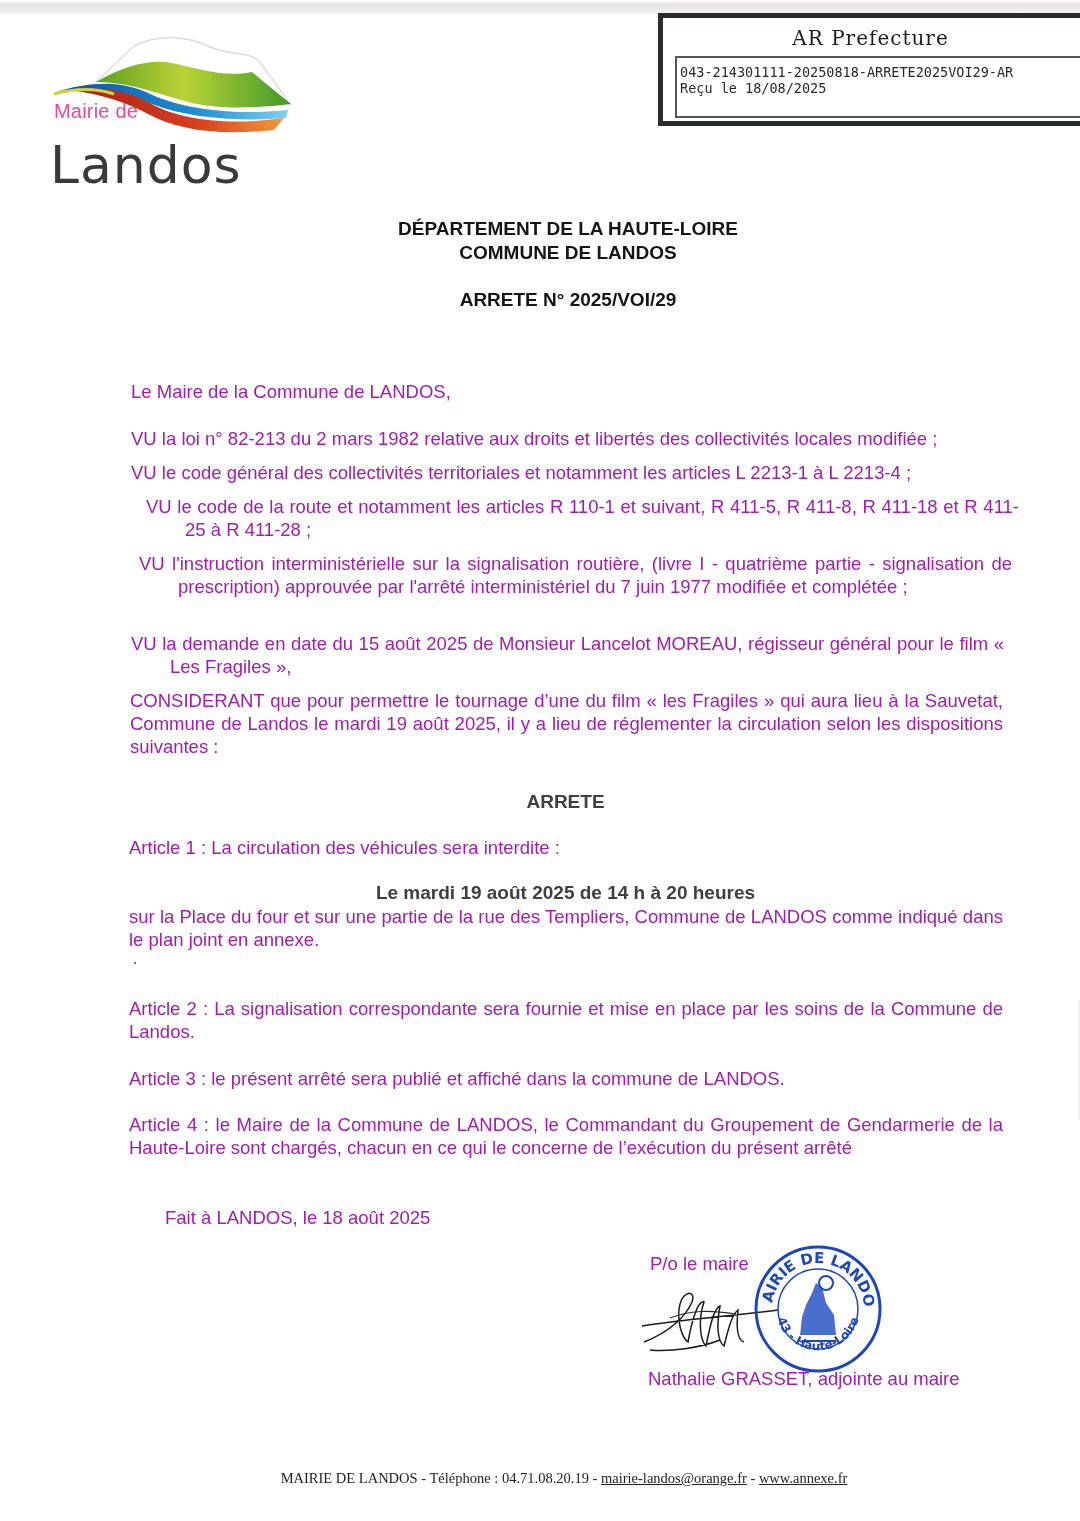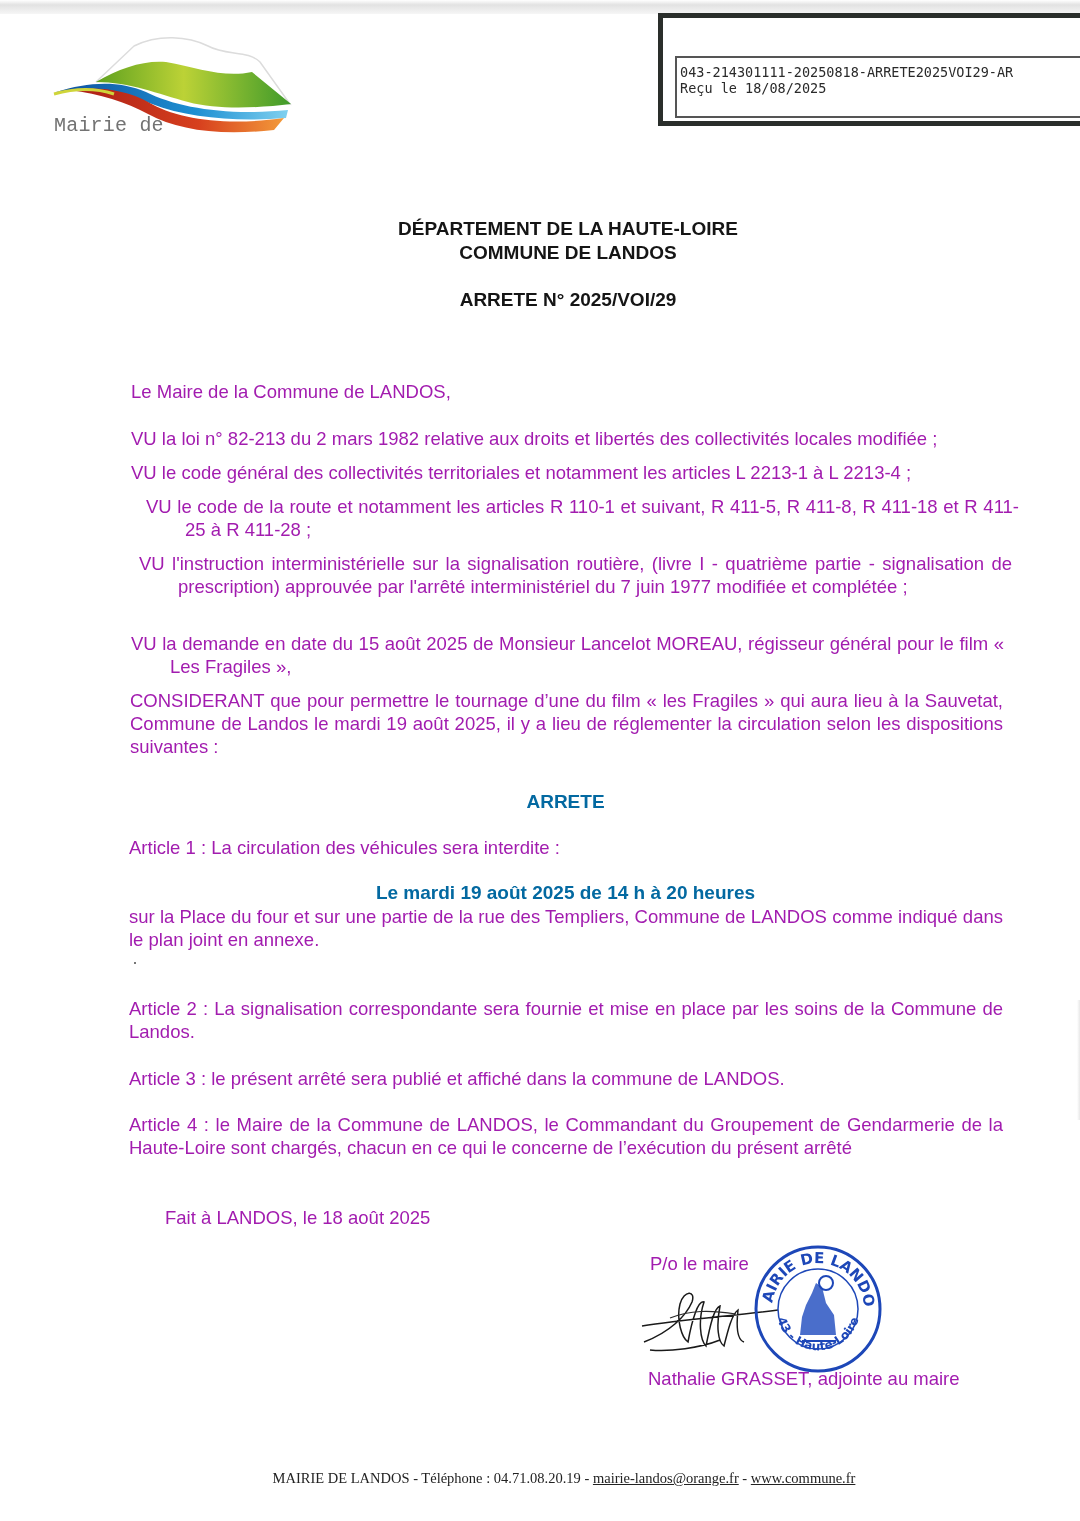--- a/index.html
+++ b/index.html
@@ -4,22 +4,22 @@
   <style>
     * { box-sizing: border-box; margin: 0; padding: 0; }
     html, body { width: 1080px; height: 1521px; background: #ffffff; overflow: hidden; }
     body { position: relative; font-family: "Liberation Sans", sans-serif; color: #141414; }
     .top-shade { position: absolute; left: 0; top: 0; width: 1080px; height: 14px;
       background: linear-gradient(#ffffff 0%, #e2e2e2 35%, #f6f6f6 100%); }
 
     
     .logo { position: absolute; left: 48px; top: 32px; width: 260px; height: 165px; }
     .logo svg { position: absolute; left: 0; top: 0; }
-    .logo-mairie { position: absolute; left: 6px; top: 82px; font-family: Liberation Mono, monospace;
-      font-size: 20px; color: #737373; letter-spacing: 0.2px; }
+    .logo-mairie { position: absolute; left: 6px; top: 68px; font-family: Liberation Sans, sans-serif;
+      font-size: 20px; color: #ec4899; letter-spacing: 0.2px; }
     .logo-landos { position: absolute; left: 2px; top: 103px; font-family: "DejaVu Sans", sans-serif;
       font-size: 52px; color: #3a3a3a; letter-spacing: 1px; font-weight: normal; }
 
     
     .ar-box { position: absolute; left: 658px; top: 13px; width: 430px; height: 113px;
       border: 5px solid #2a2e2b; background: #fff; border-right: none; }
     .ar-title { position: absolute; left: 0; top: 8px; width: 415px; text-align: center;
       font-family: "DejaVu Serif", serif; font-size: 20px; color: #1d1d1d; letter-spacing: 1px; }
     .ar-inner { position: absolute; left: 12px; top: 38px; width: 415px; height: 62px;
       border: 2px solid #555; border-right: none; padding: 6px 0 0 3px;
@@ -29,21 +29,21 @@
     
     .head { position: absolute; left: 0; width: 1136px; text-align: center; font-weight: bold;
       font-size: 19px; color: #151515; }
 
     .p { position: absolute; font-size: 18.5px; line-height: 23px; color: #a21caf; }
     .just { text-align: justify; text-align-last: left; }
     .b { font-weight: normal; }
     .hang { padding-left: 39px; text-indent: -39px; }
 
     .center-b { position: absolute; left: 128px; width: 875px; text-align: center; font-weight: bold;
-      font-size: 19px; color: #0369a1; }
+      font-size: 19px; color: #404040; }
 
     .dot { position: absolute; left: 134px; top: 962px; width: 2px; height: 2px; background: #777; }
     .stamp { position: absolute; left: 752px; top: 1243px; width: 132px; height: 132px; }
     .signature { position: absolute; left: 640px; top: 1280px; width: 140px; height: 75px; }
 
     .footer { position: absolute; left: 0; top: 1470px; width: 1128px; text-align: center;
       font-family: "Liberation Serif", serif; font-size: 14.5px; color: #222; }
     .footer .u { text-decoration: underline; }
     .right-edge { position: absolute; right: 0; top: 1000px; width: 3px; height: 120px;
       background: linear-gradient(90deg, #fff, #e8e8e8); }
@@ -72,23 +72,25 @@
           <stop offset="1" stop-color="#f39a3a"></stop>
       </linearGradient>
     </defs>
     <path d="M86 14 C110 2,140 4,160 14 C178 24,200 18,212 30 L242 72 C200 62,150 54,112 46 C90 40,70 44,48 50 Z" fill="#ffffff" stroke="#dcdcdc" stroke-width="1.5"></path>
     <path d="M48 50 C72 36,96 28,118 30 C150 36,176 46,204 40 L243 72 C210 76,170 78,140 70 C110 62,82 50,48 50 Z" fill="url(#gG)"></path>
     <path d="M8 60 C40 50,70 48,98 60 C130 76,180 84,240 78 L238 86 C190 90,140 86,104 72 C74 60,44 56,8 60 Z" fill="url(#gB)"></path>
     <path d="M22 58 C52 54,78 58,100 70 C130 88,180 94,236 86 L226 98 C170 104,130 98,100 82 C78 70,52 62,22 58 Z" fill="url(#gR)"></path>
     <path d="M6 62 C28 56,48 56,66 62" fill="none" stroke="#cfd53a" stroke-width="3"></path>
   </svg>
   <div class="logo-mairie">Mairie de</div>
+  <div class="logo-landos">Landos</div>
 </div>
 
 <div class="ar-box">
+  <div class="ar-title">AR Prefecture</div>
   <div class="ar-inner">
     <div>043-214301111-20250818-ARRETE2025VOI29-AR</div>
     <div>Reçu le 18/08/2025</div>
   </div>
 </div>
 
 <div class="head" style="top:218px;">DÉPARTEMENT DE LA HAUTE-LOIRE</div>
 <div class="head" style="top:242px;">COMMUNE DE LANDOS</div>
 <div class="head" style="top:289px;">ARRETE N° 2025/VOI/29</div>
 
@@ -135,16 +137,16 @@
     <textPath href="#arcBot" startOffset="50%" text-anchor="middle">43 - Haute-Loire</textPath>
   </text>
   <path d="M48 92 L84 92 L82 72 L74 60 L70 44 L64 40 L60 50 L54 62 L50 74 Z" fill="#2a55c2" opacity="0.85"></path>
   <circle cx="74" cy="40" r="7" fill="none" stroke="#1d47b8" stroke-width="2"></circle>
   <path d="M50 98 L84 98" stroke="#1d47b8" stroke-width="2"></path>
 </svg>
 
 <div class="p" style="left:648px; top:1367px; background:transparent;">Nathalie GRASSET, adjointe au maire</div>
 
 <div class="footer">
-  <span class="b">MAIRIE DE LANDOS</span><span> - Téléphone : 04.71.08.20.19 - </span><span class="u">mairie-landos@orange.fr</span><span> - </span><span class="u">www.commune.fr</span>
+  <span class="b">MAIRIE DE LANDOS</span><span> - Téléphone : 04.71.08.20.19 - </span><span class="u">mairie-landos@orange.fr</span><span> - </span><span class="u">www.annexe.fr</span>
 </div>
 
 <div class="right-edge"></div>
 
 </body></html>

